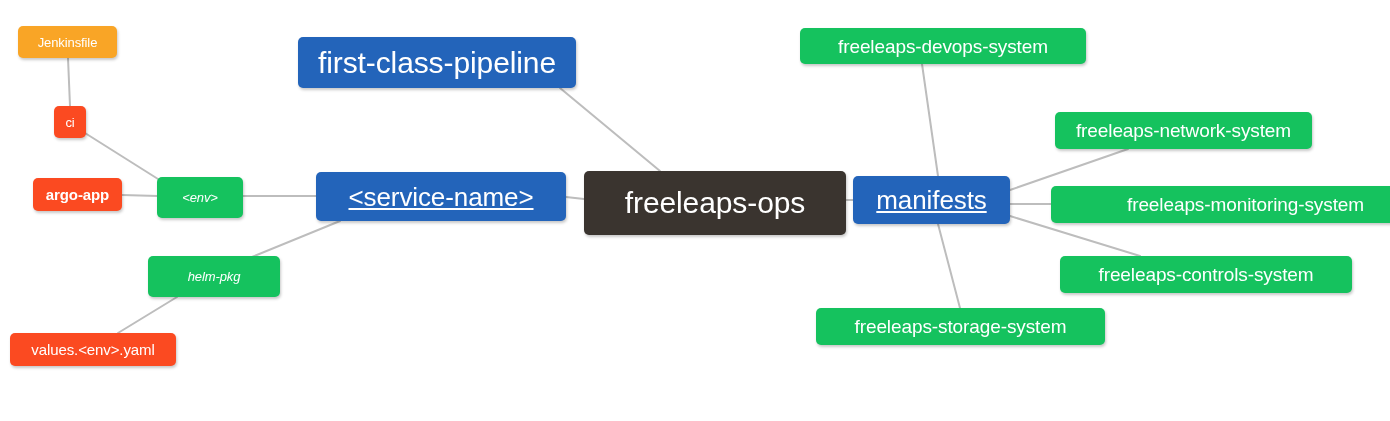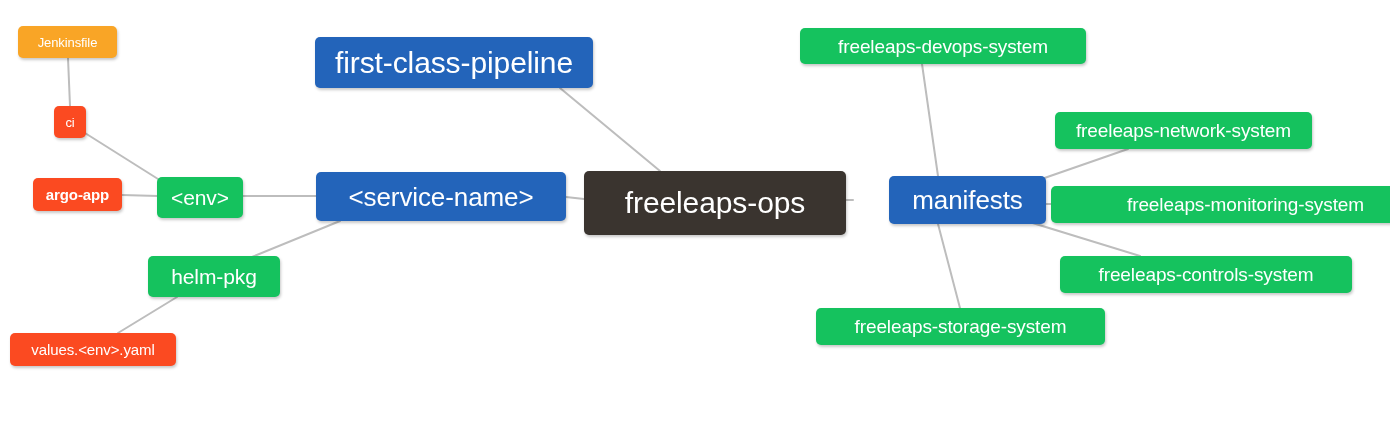--- a/index.html
+++ b/index.html
@@ -46,22 +46,22 @@
   .c-orange { background: #f9a526; }
   .c-red    { background: #fb4a21; }
   .c-green  { background: #15c25e; }
   .c-blue   { background: #2364ba; }
   .c-dark   { background: #3a342f; }
 
   
   .s-xs  { font-size: 13px; }
   .s-sm  { font-size: 15px; }
   .s-md  { font-size: 19px; }
-  .s-lg  { font-size: 21px; }
-  .s-xl  { font-size: 26px; }
+  .s-lg  { font-size: 13px; font-style: italic; }
+  .s-xl  { font-size: 26px; text-decoration: underline; }
   .s-xxl { font-size: 30px; }
 </style>
 </head>
 <body>
 
 <div id="canvas">
 
   <svg id="edges" width="1390" height="421" viewBox="0 0 1390 421">
       <line x1="68" y1="58" x2="70" y2="106" stroke="#bdbdbd" stroke-width="2" stroke-linecap="round"></line>
       <line x1="85" y1="133" x2="158" y2="179" stroke="#bdbdbd" stroke-width="2" stroke-linecap="round"></line>
@@ -79,24 +79,24 @@
       <line x1="938" y1="224" x2="960" y2="308" stroke="#bdbdbd" stroke-width="2" stroke-linecap="round"></line>
     </svg>
 
   <div id="nodes-layer">
       <div class="node c-orange s-xs" style="left: 18px; top: 26px; width: 99px; height: 32px;">Jenkinsfile</div>
       <div class="node c-red s-xs" style="left: 54px; top: 106px; width: 32px; height: 32px;">ci</div>
       <div class="node c-red s-sm" style="left: 33px; top: 178px; width: 89px; height: 33px; font-weight: bold;">argo-app</div>
       <div class="node c-green s-lg" style="left: 157px; top: 177px; width: 86px; height: 41px;">&lt;env&gt;</div>
       <div class="node c-green s-lg" style="left: 148px; top: 256px; width: 132px; height: 41px;">helm-pkg</div>
       <div class="node c-red s-sm" style="left: 10px; top: 333px; width: 166px; height: 33px;">values.&lt;env&gt;.yaml</div>
-      <div class="node c-blue s-xxl" style="left: 315px; top: 37px; width: 278px; height: 51px;">first-class-pipeline</div>
+      <div class="node c-blue s-xxl" style="left: 298px; top: 37px; width: 278px; height: 51px;">first-class-pipeline</div>
       <div class="node c-blue s-xl" style="left: 316px; top: 172px; width: 250px; height: 49px;">&lt;service-name&gt;</div>
       <div class="node c-dark s-xxl" style="left: 584px; top: 171px; width: 262px; height: 64px;">freeleaps-ops</div>
-      <div class="node c-blue s-xl" style="left: 853px; top: 176px; width: 157px; height: 48px; margin-left: 36px;">manifests</div>
+      <div class="node c-blue s-xl" style="left: 853px; top: 176px; width: 157px; height: 48px;">manifests</div>
       <div class="node c-green s-md" style="left: 800px; top: 28px; width: 286px; height: 36px;">freeleaps-devops-system</div>
       <div class="node c-green s-md" style="left: 1055px; top: 112px; width: 257px; height: 37px;">freeleaps-network-system</div>
       <div class="node c-green s-md" style="left: 1051px; top: 186px; width: 389px; height: 37px;">freeleaps-monitoring-system</div>
       <div class="node c-green s-md" style="left: 1060px; top: 256px; width: 292px; height: 37px;">freeleaps-controls-system</div>
       <div class="node c-green s-md" style="left: 816px; top: 308px; width: 289px; height: 37px; text-align: center;">freeleaps-storage-system</div>
     </div>
 
 </div>
 
 </body></html>

